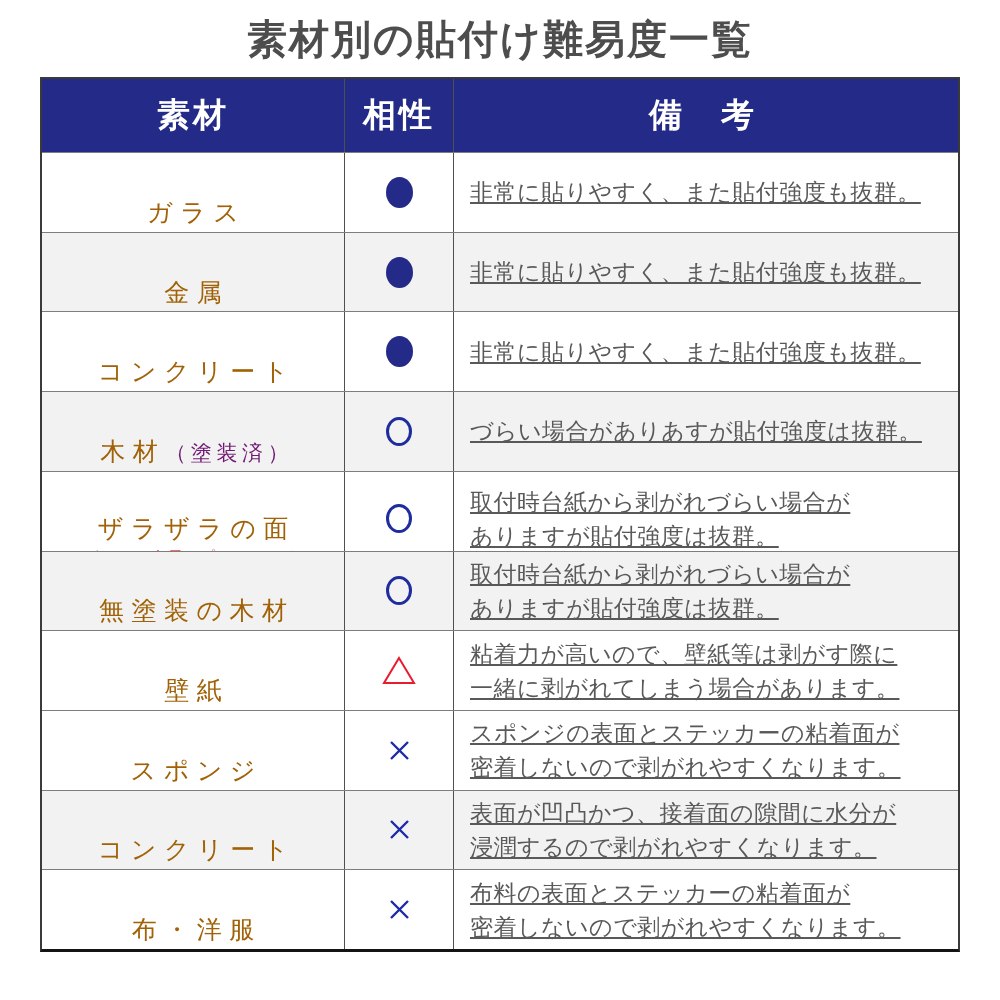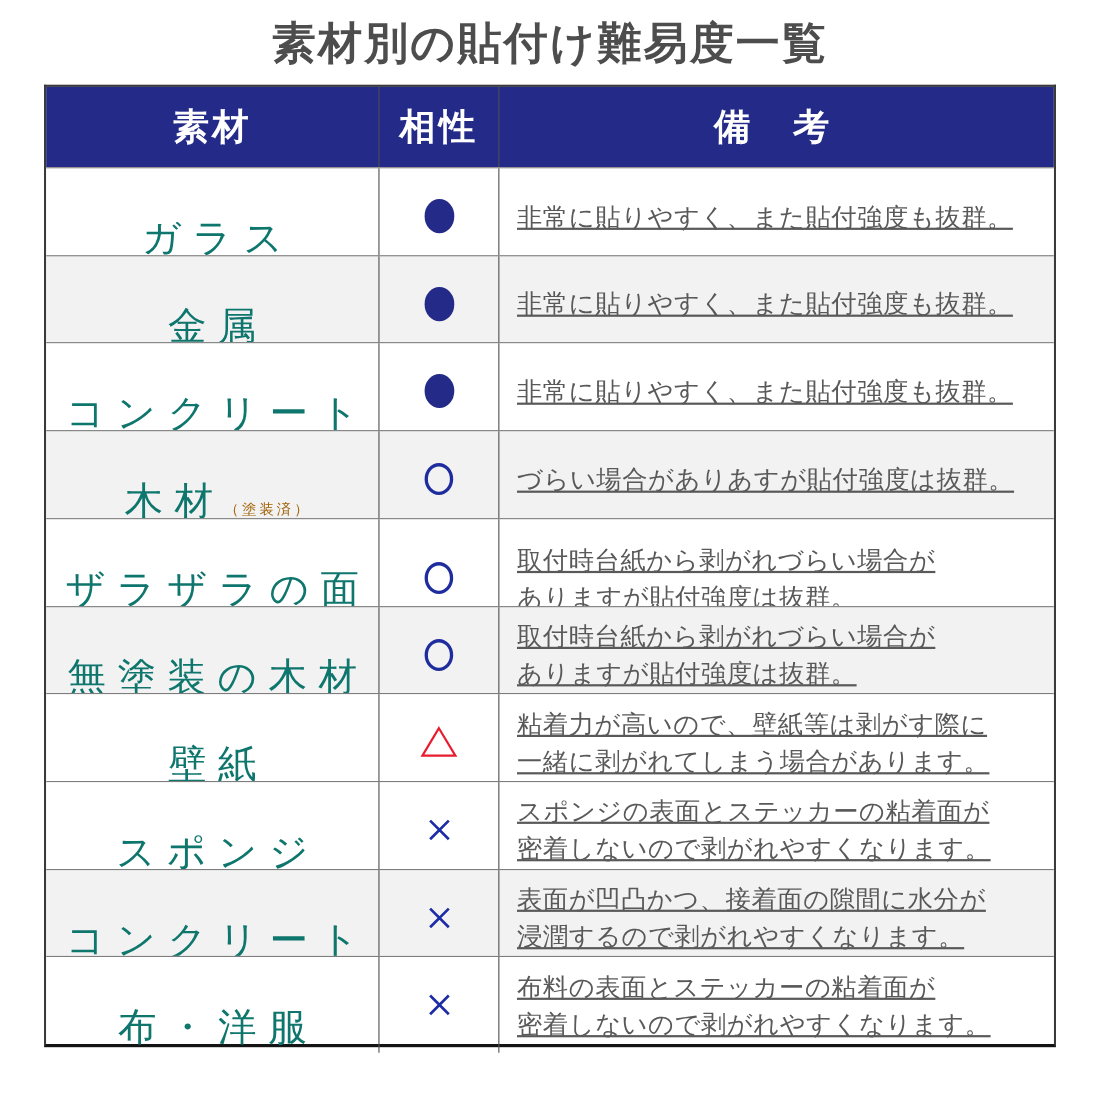--- a/index.html
+++ b/index.html
@@ -45,24 +45,24 @@
   .row.header { background: #232a87; flex: 0 0 73px; }
   .row.header .cell {
     align-items: center; justify-content: center;
     color: #ffffff; font-size: 33px; font-weight: bold; letter-spacing: 3px;
   }
 
   
   .cell.c-mat { flex-direction: column; align-items: center; justify-content: center; }
   .mat-main { display: flex; align-items: baseline; justify-content: center; }
   .mat-name {
-    font-size: 35px; color: #0f766e; letter-spacing: 0.3em;
+    font-size: 25px; color: #a16207; letter-spacing: 0.3em;
     text-indent: 0.3em; white-space: nowrap; margin-top: 40px;
   }
-  .mat-suffix { font-size: 13px; color: #a16207; letter-spacing: 0.22em; white-space: nowrap; margin-top: 34px; }
+  .mat-suffix { font-size: 21px; color: #701a75; letter-spacing: 0.22em; white-space: nowrap; margin-top: 34px; }
   .mat-sub { font-size: 14px; color: #ef4444; letter-spacing: 0.18em; margin-top: 3px; white-space: nowrap; }
   .mat-sub:empty { display: none; }
 
   
   .cell.c-sym { align-items: center; justify-content: center; }
   .s-filled {
     width: 27px; height: 31px; border-radius: 50%; background: #232a87; display: block;
   }
   .s-open {
     width: 26px; height: 29px; border-radius: 50%; border: 3px solid #1f2c9e;

